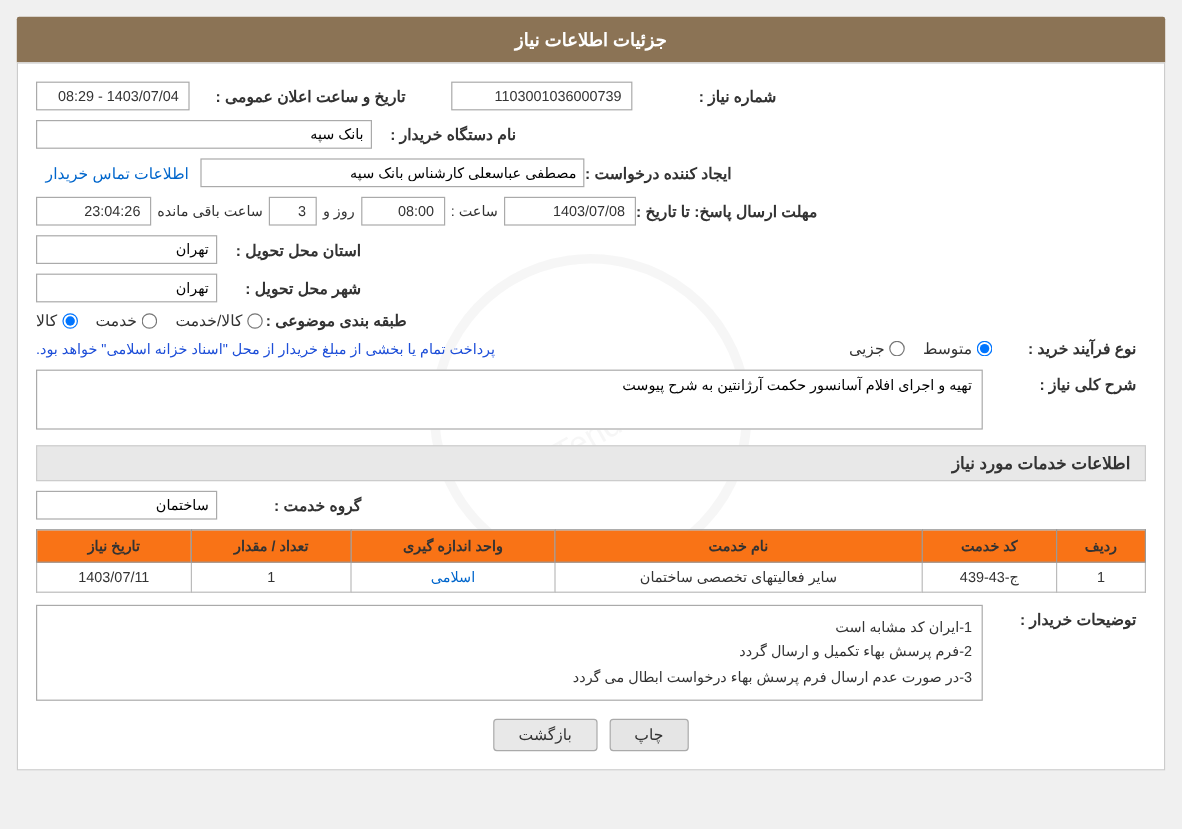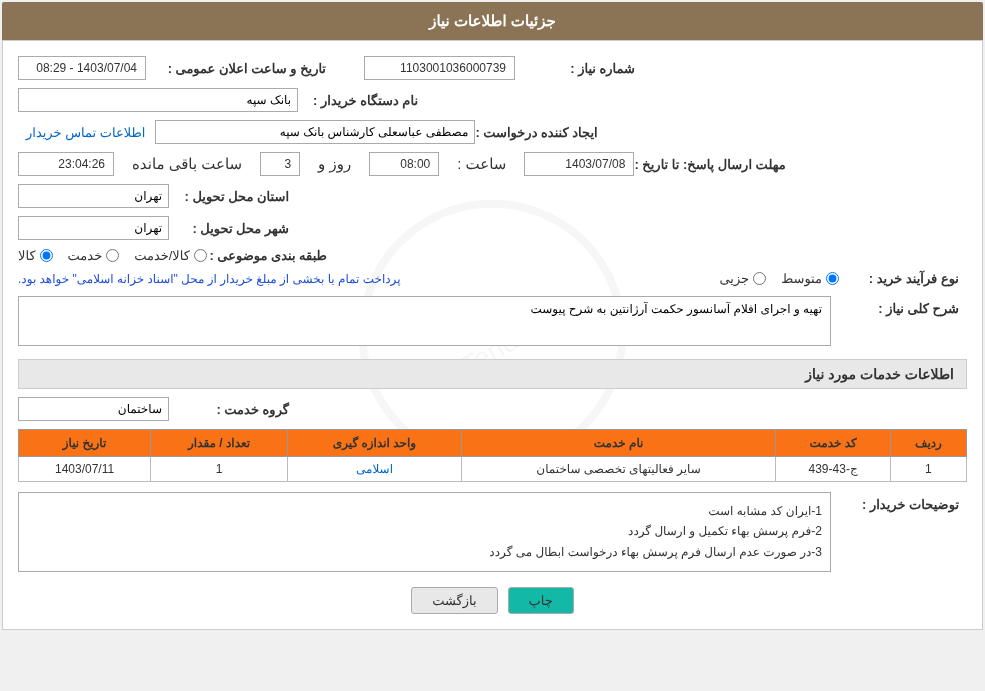--- a/index.html
+++ b/index.html
@@ -7,21 +7,21 @@
       font-family: Tahoma, Arial, sans-serif;
       background: #f0f0f0;
       direction: rtl;
       font-size: 13px;
       color: #333;
     }
     .page-wrapper {
       width: 985px;
       min-height: 691px;
       background: #f0f0f0;
-      padding: 2px;
+      padding: 14px;
     }
     .header-bar {
       background: #8B7355;
       color: #fff;
       text-align: center;
       padding: 10px 15px;
       font-size: 15px;
       font-weight: bold;
       border-radius: 2px 2px 0 0;
       margin-bottom: 0;
@@ -59,22 +59,22 @@
     .date-display {
       border: 1px solid #aaa;
       background: #fff;
       padding: 3px 8px;
       height: 24px;
       display: inline-flex;
       align-items: center;
       font-size: 12px;
     }
     .inline-label {
-      margin: 0 18px;
-      font-size: 15px;
+      margin: 0 5px;
+      font-size: 12px;
       color: #333;
     }
     .link-text {
       color: #0066cc;
       cursor: pointer;
       text-decoration: none;
       margin-left: 8px;
     }
     .section-title {
       background: #e8e8e8;
@@ -153,21 +153,21 @@
     }
     .btn {
       padding: 5px 20px;
       border: 1px solid #aaa;
       cursor: pointer;
       font-family: Tahoma, Arial, sans-serif;
       font-size: 13px;
       border-radius: 3px;
     }
     .btn-print {
-      background: #14b8a6;
+      background: #e5e5e5;
       color: #333;
     }
     .btn-back {
       background: #e8e8e8;
       color: #333;
     }
     .watermark {
       position: absolute;
       top: 50%;
       left: 50%;

